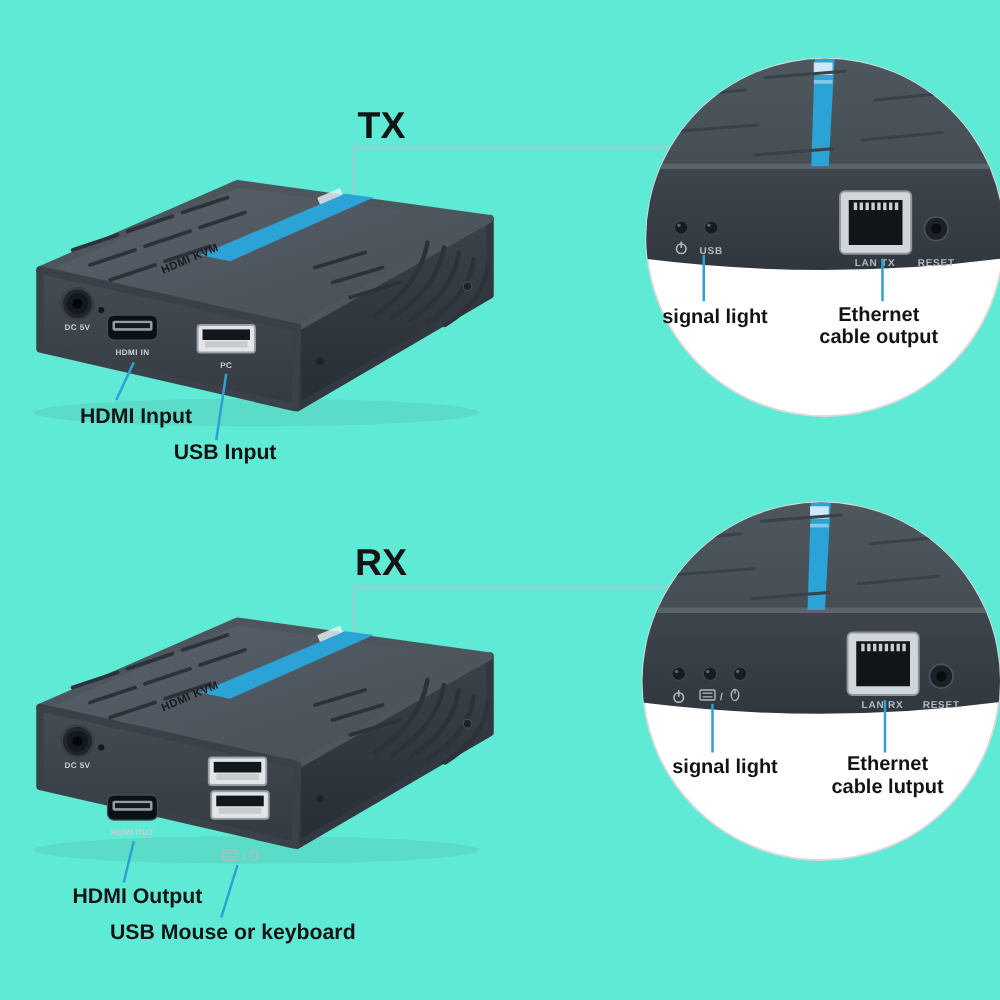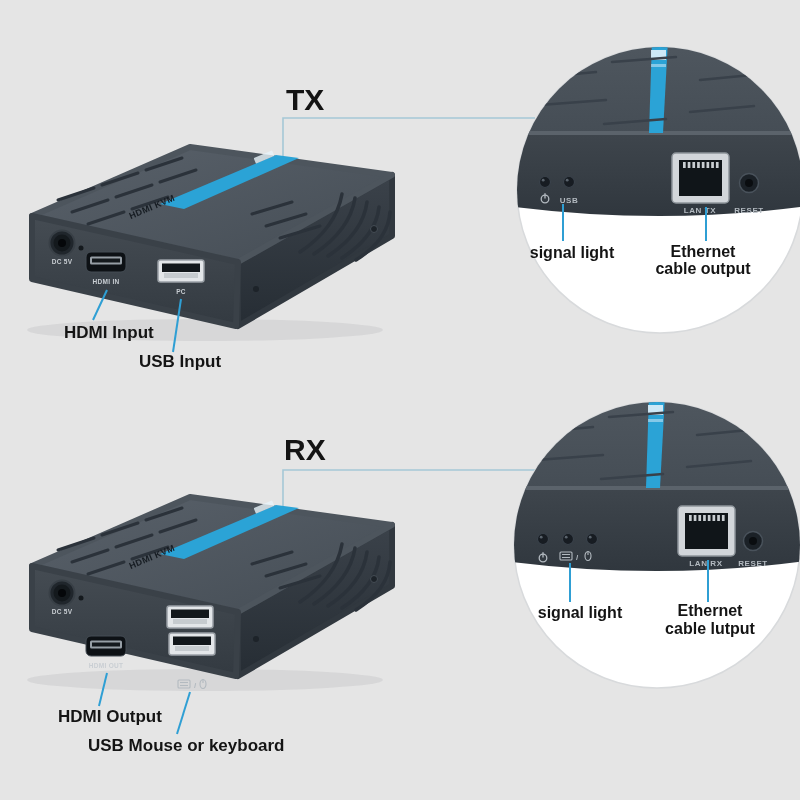--- a/index.html
+++ b/index.html
@@ -1,16 +1,16 @@
 <!DOCTYPE html>
 <html><head>
 <meta charset="utf-8">
 <style>
   html,body{margin:0;padding:0;background:#fff;}
-  .stage{position:relative;width:800px;height:800px;background:#e5e5e5;overflow:hidden;
+  .stage{position:relative;width:800px;height:800px;background:#5eead4;overflow:hidden;
          font-family:"Liberation Sans",sans-serif;text-align:right;}
   svg{position:absolute;left:0;top:0;}
   text{font-family:"Liberation Sans",sans-serif;}
   .lbl-big{font-size:30px;font-weight:700;fill:#141414;}
   .lbl{font-size:17px;font-weight:700;fill:#141414;}
   .lbl-mid{font-size:16px;font-weight:700;fill:#141414;}
   .port-lbl{font-size:6.5px;font-weight:600;fill:#c9ced3;letter-spacing:.3px;}
   .panel-lbl{font-size:8px;font-weight:600;fill:#b3bac0;letter-spacing:.6px;}
   .brand-lbl{font-size:9px;font-weight:700;fill:#161c22;letter-spacing:.4px;}
   .slash-lbl{font-size:8px;font-weight:600;fill:#b3bac0;}

